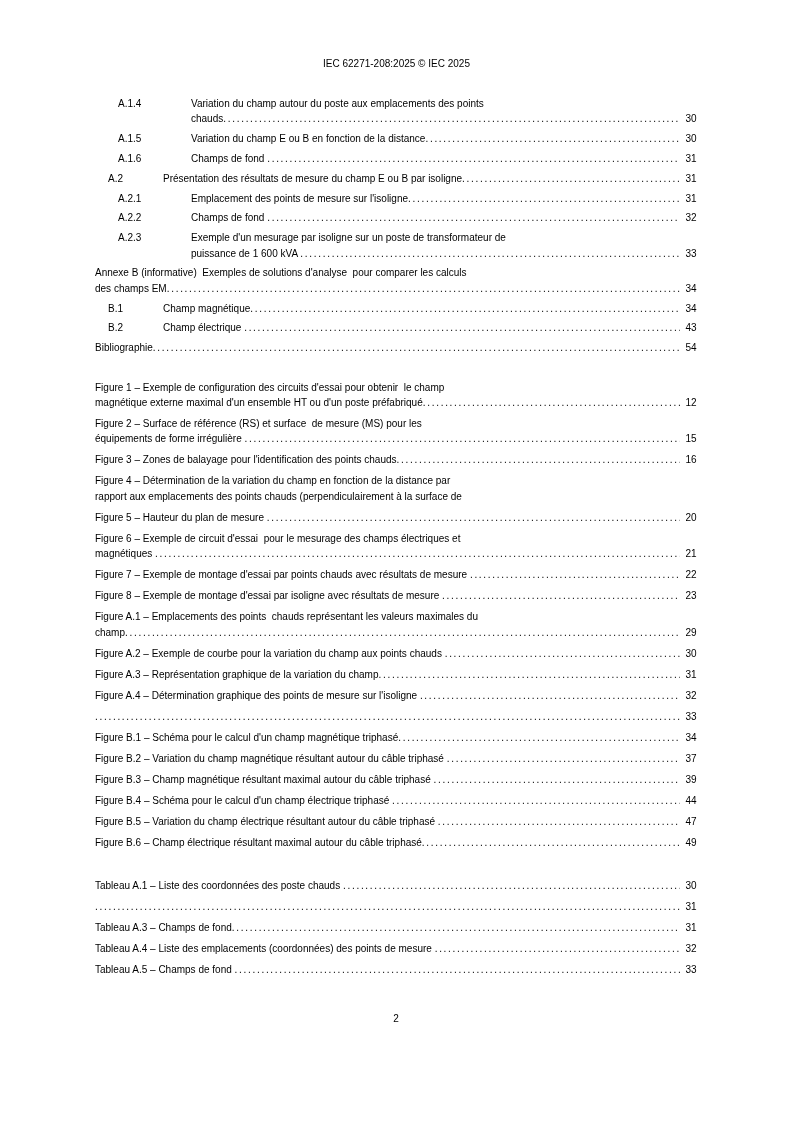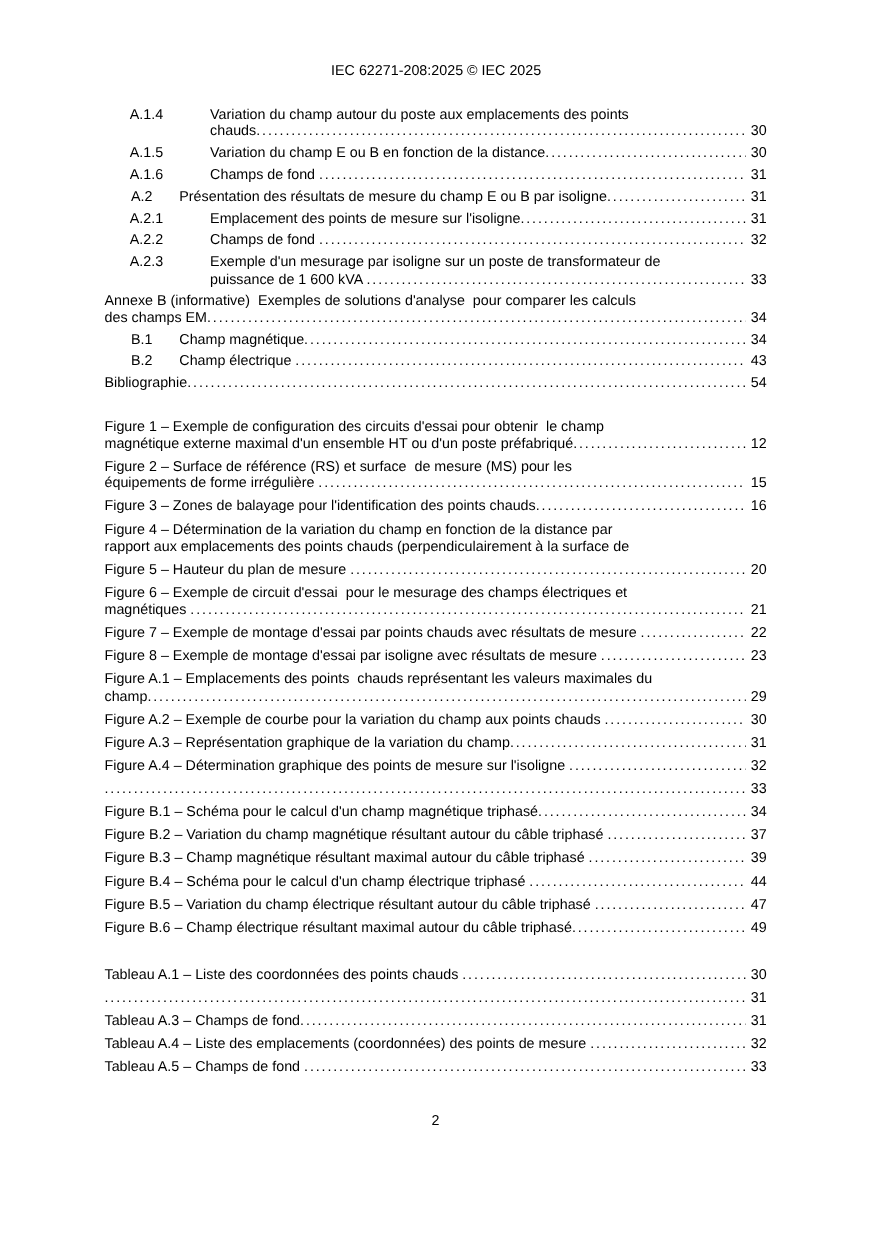--- a/index.html
+++ b/index.html
@@ -3,21 +3,21 @@
 <meta charset="utf-8">
 <style>
   * { margin: 0; padding: 0; box-sizing: border-box; }
   html, body { background: #ffffff; }
   .page {
     position: relative;
     width: 793px;
     height: 1122px;
     background: #ffffff;
     font-family: "Liberation Sans", sans-serif;
-    font-size: 13px;
+    font-size: 10px;
     color: #000000;
     overflow: hidden;
     margin: 0 auto;
   }
   .header {
     padding-top: 56px;
     text-align: center;
     line-height: 15px;
   }
   .content {
@@ -32,21 +32,21 @@
     position: relative;
     line-height: 15.4px;
     margin-bottom: 4.4px;
   }
   .toc-figures .entry, .toc-tables .entry { margin-bottom: 5.6px; }
 
   .entry.lvl0 { padding-left: 0; }
   .entry.lvl1 { padding-left: 68px; }
   .entry.lvl2 { padding-left: 96px; }
   .entry .label { position: absolute; top: 0; }
-  .entry.lvl1 .label { left: 24px; }
+  .entry.lvl1 .label { left: 13px; }
   .entry.lvl2 .label { left: 23px; }
 
   .line { white-space: pre; }
   .line.last {
     display: flex;
     align-items: baseline;
   }
   .line .text { flex: 0 0 auto; white-space: pre; }
   .dots {
     flex: 1 1 auto;
@@ -182,21 +182,21 @@
         </div>
         <div class="entry lvl0">
           <div class="line last"><span class="text">Figure B.5 – Variation du champ électrique résultant autour du câble triphasé </span><span class="dots"></span><span class="pg">47</span></div>
         </div>
         <div class="entry lvl0">
           <div class="line last"><span class="text">Figure B.6 – Champ électrique résultant maximal autour du câble triphasé</span><span class="dots"></span><span class="pg">49</span></div>
         </div>
       </div>
     <div class="toc-tables" id="toc-tables">
         <div class="entry lvl0">
-          <div class="line last"><span class="text">Tableau A.1 – Liste des coordonnées des points chauds </span><span class="dots"></span><span class="pg">30</span></div>
+          <div class="line last"><span class="text">Tableau A.1 – Liste des coordonnées des poste chauds </span><span class="dots"></span><span class="pg">30</span></div>
         </div>
         <div class="entry lvl0">
           <div class="line last"><span class="dots"></span><span class="pg">31</span></div>
         </div>
         <div class="entry lvl0">
           <div class="line last"><span class="text">Tableau A.3 – Champs de fond</span><span class="dots"></span><span class="pg">31</span></div>
         </div>
         <div class="entry lvl0">
           <div class="line last"><span class="text">Tableau A.4 – Liste des emplacements (coordonnées) des points de mesure </span><span class="dots"></span><span class="pg">32</span></div>
         </div>

